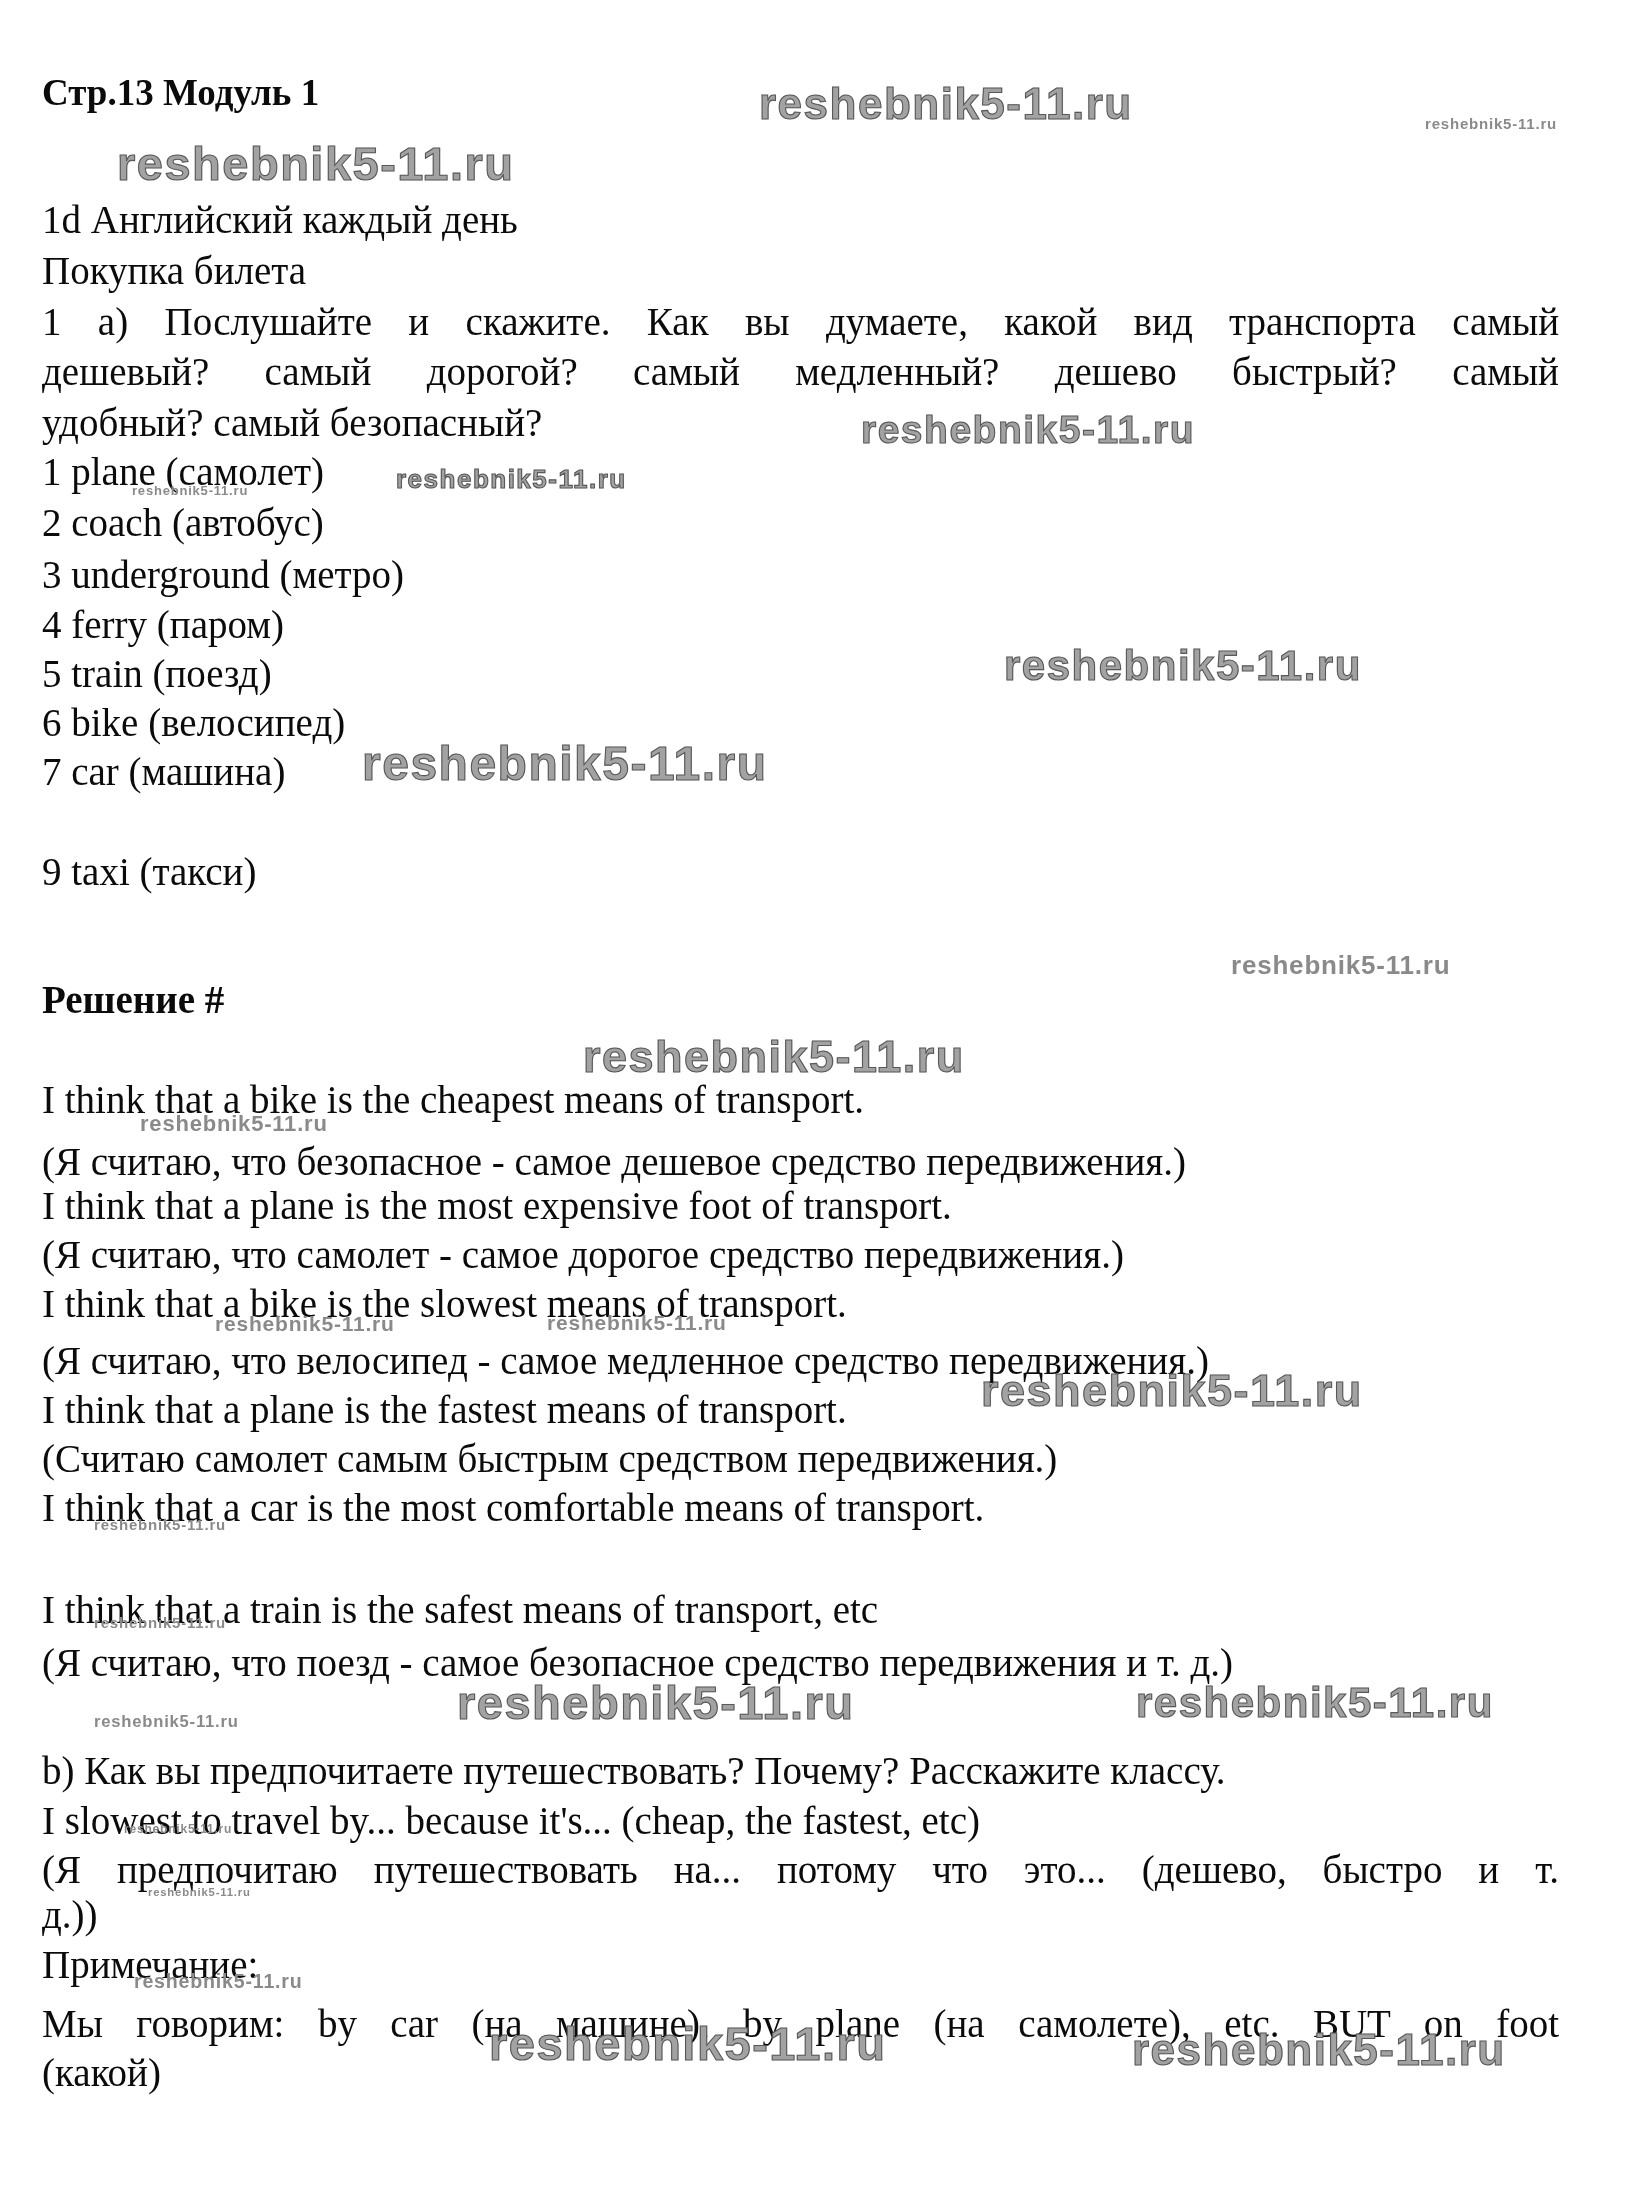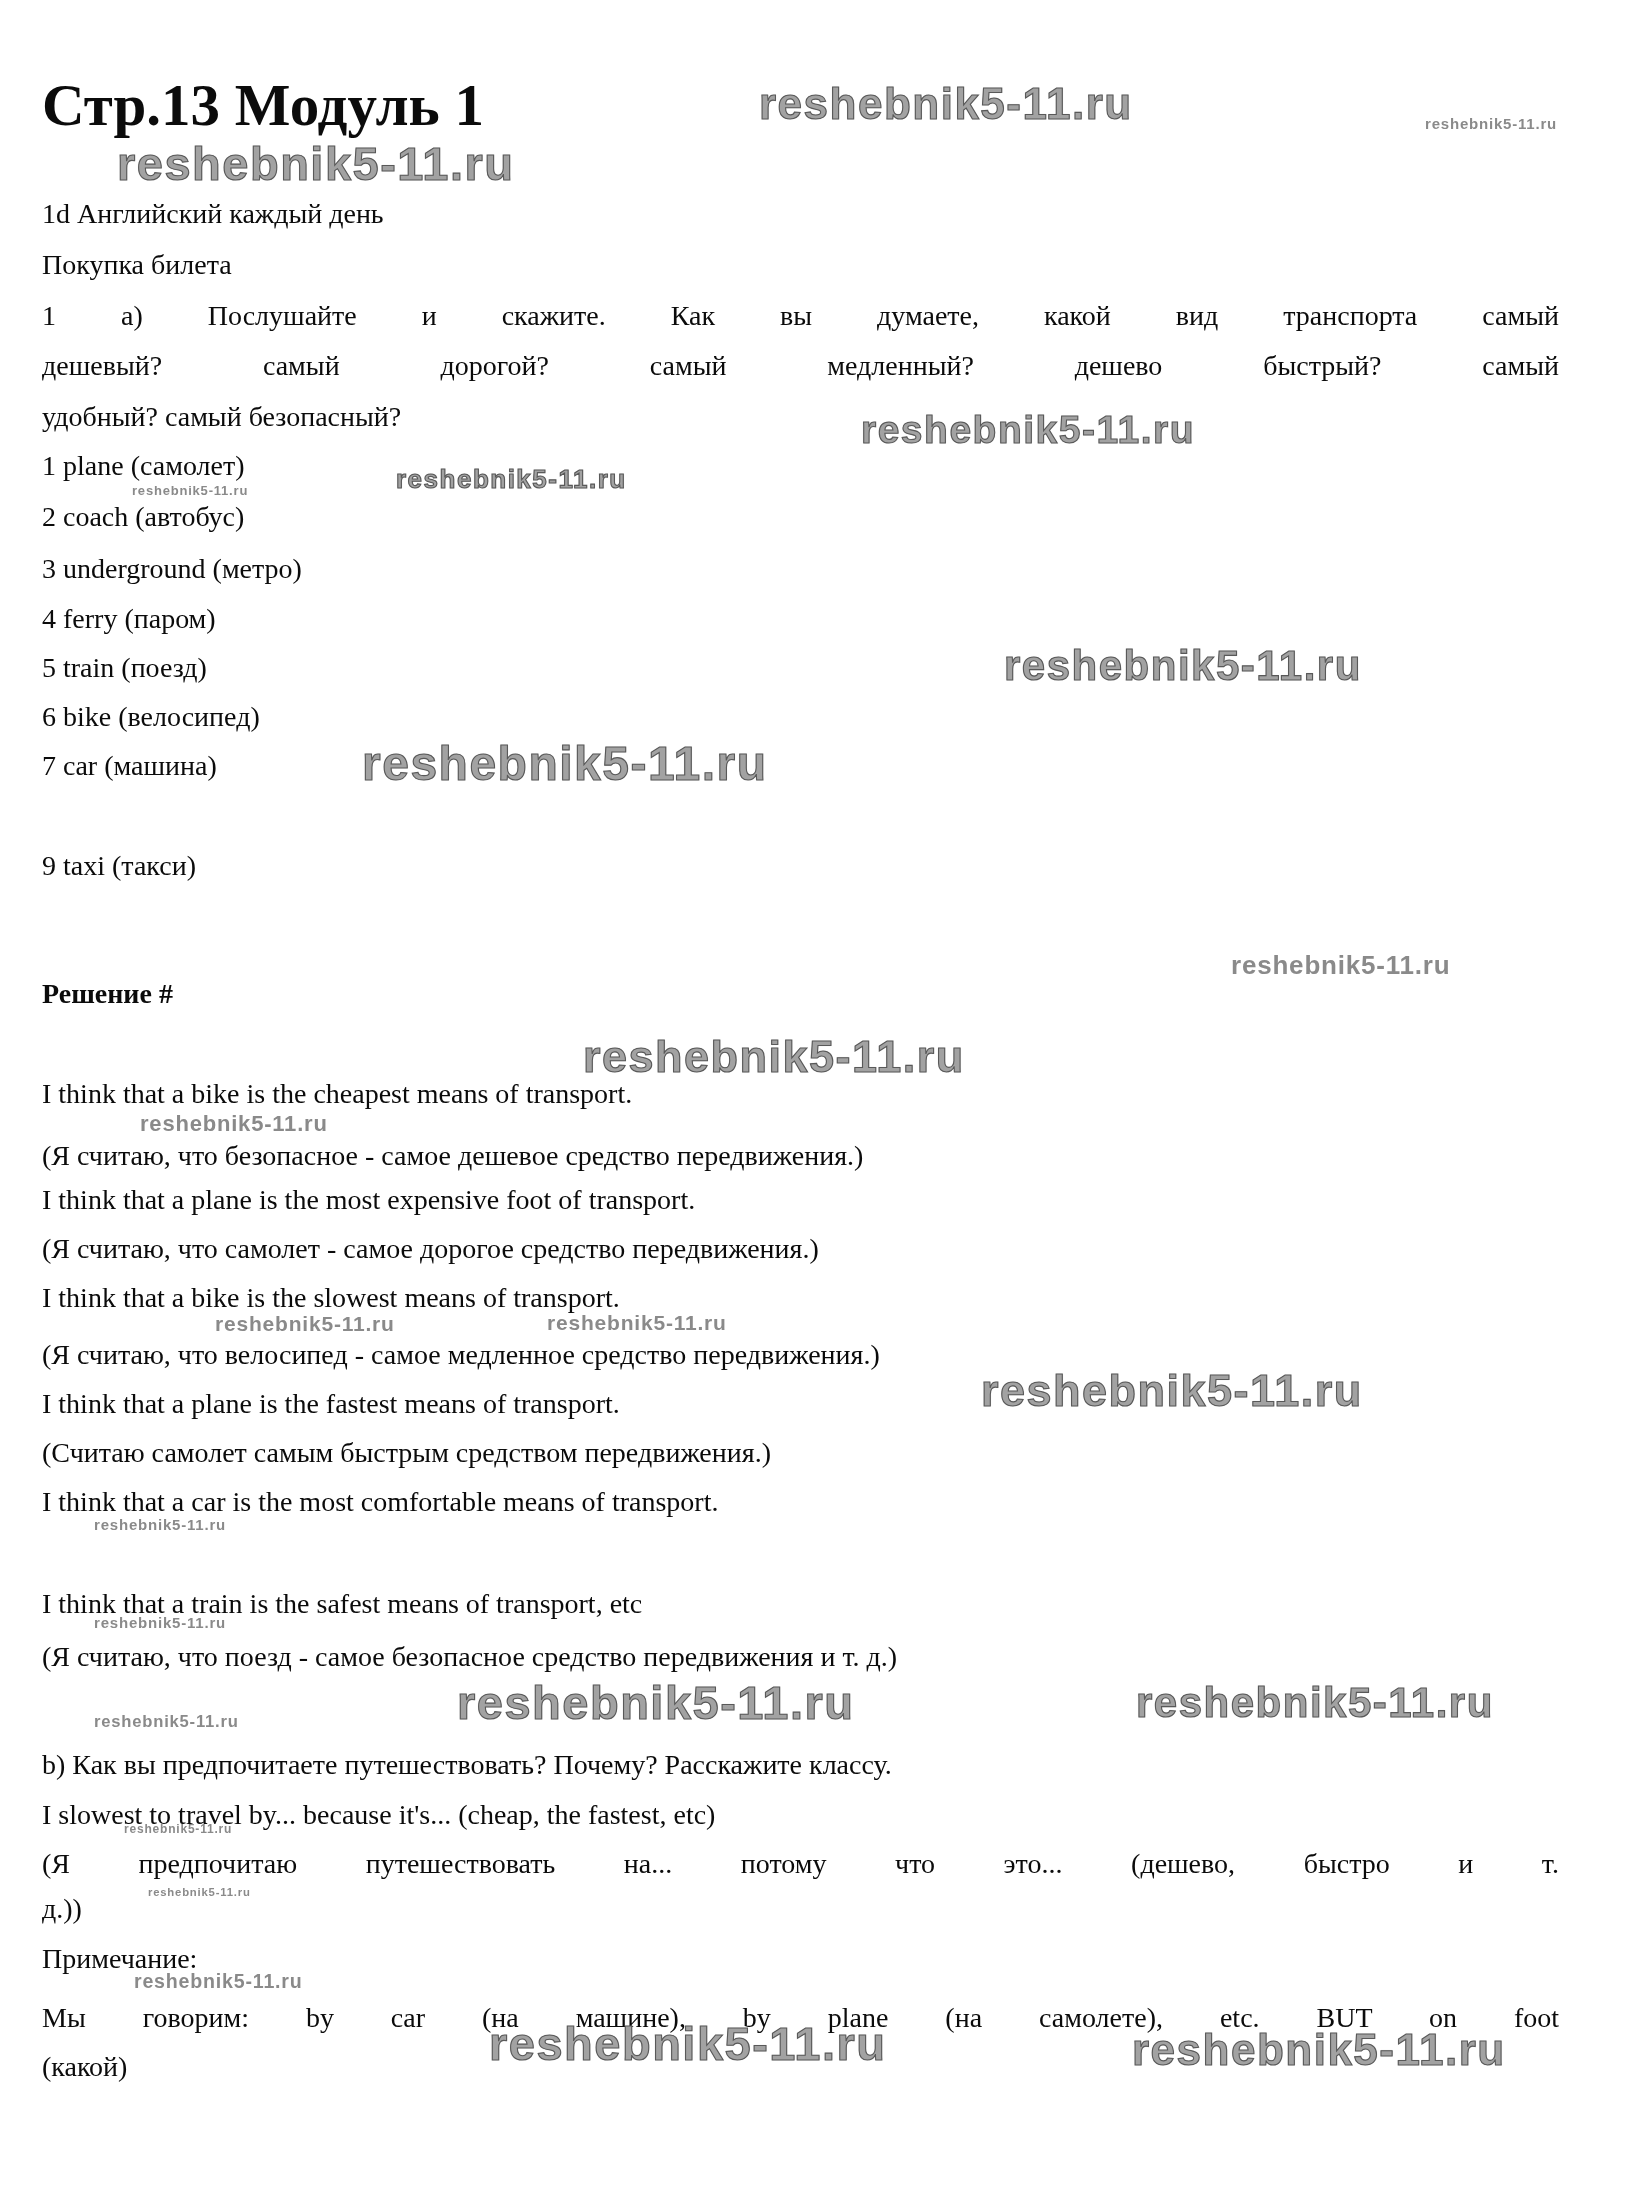--- a/index.html
+++ b/index.html
@@ -9,31 +9,31 @@
     height: 2205px;
     background: #ffffff;
     font-family: "Liberation Serif", "DejaVu Serif", serif;
     color: #0b0b0b;
     overflow: hidden;
   }
   .line {
     position: absolute;
     left: 42px;
     right: 94px;
-    font-size: 28px;
+    font-size: 39px;
     line-height: 1.12;
     white-space: nowrap;
   }
   .line.justify {
     white-space: normal;
     text-align: justify;
     text-align-last: justify;
   }
   .line.bold { font-weight: 700; }
-  .title { font-size: 59px; }
+  .title { font-size: 37px; }
   .wm {
     position: absolute;
     font-family: Liberation Sans, sans-serif;
     font-weight: 700;
     white-space: nowrap;
     pointer-events: none;
   }
   .wm-big {
     color: #a2a2a2;
     -webkit-text-stroke: 1.1px #595959;

